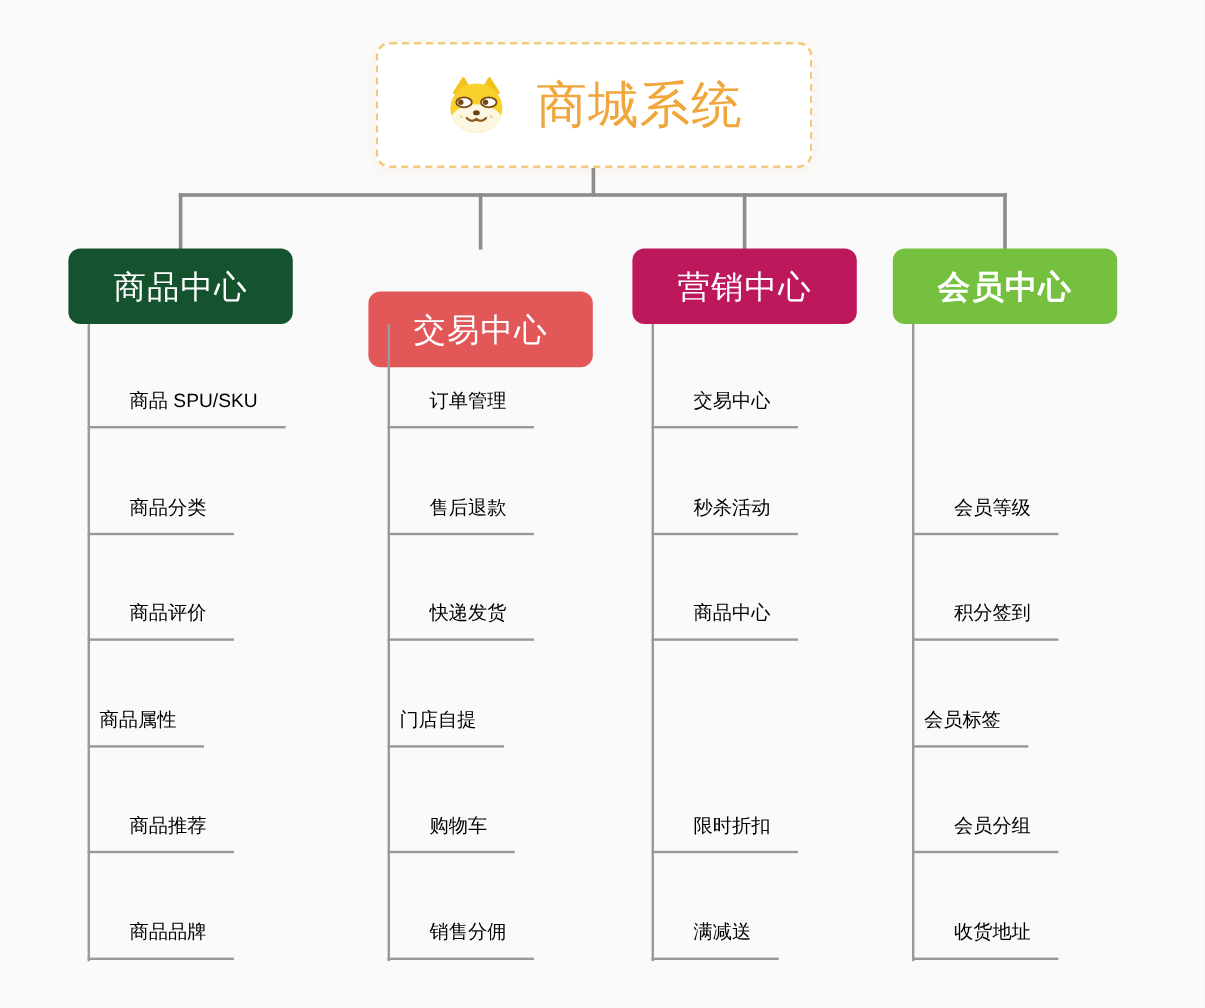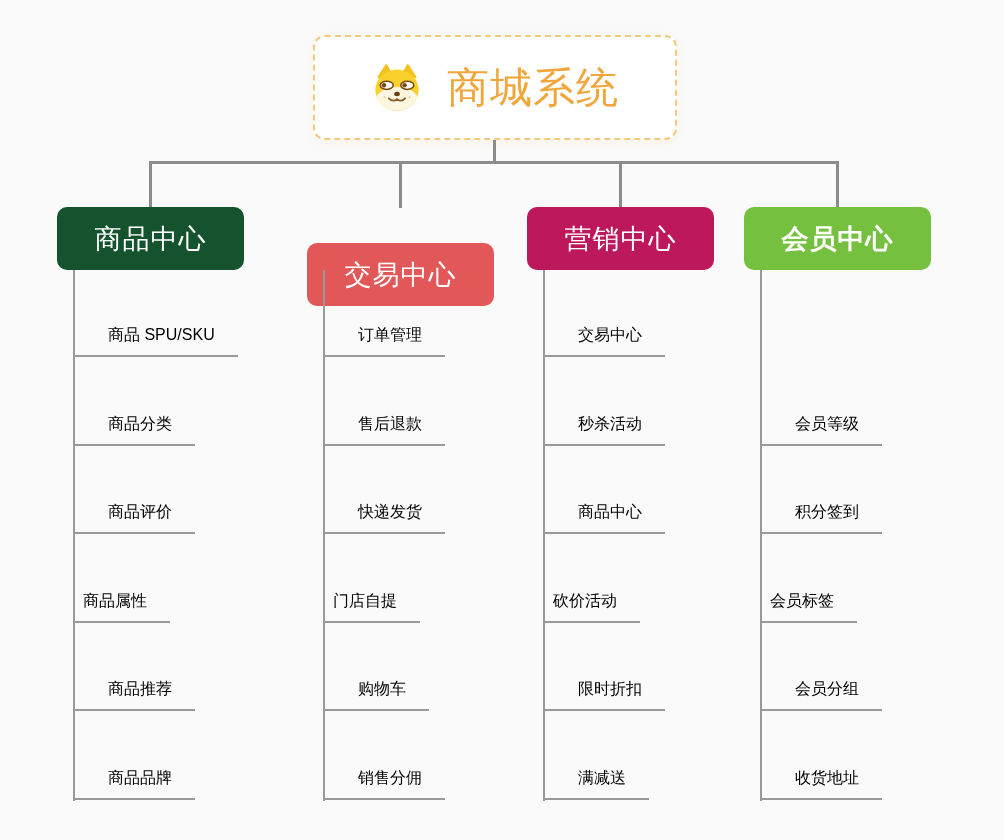--- a/index.html
+++ b/index.html
@@ -159,21 +159,20 @@
     <div class="item row-4">购物车</div>
     <div class="item row-5">销售分佣</div>
   </div>
 
   <div class="branch branch-2">
     <div class="branch-node" style="background-color: #be185d;">营销中心</div>
     <div class="trunk"></div>
     <div class="item row-0">交易中心</div>
     <div class="item row-1">秒杀活动</div>
     <div class="item row-2">商品中心</div>
-    <div class="item row-3">砍价活动</div>
     <div class="item row-4">限时折扣</div>
     <div class="item row-5">满减送</div>
   </div>
 
   <div class="branch branch-3">
     <div class="branch-node" style="background-color: rgb(118, 192, 63); font-weight: bold;">会员中心</div>
     <div class="trunk"></div>
     <div class="item row-1">会员等级</div>
     <div class="item row-2">积分签到</div>
     <div class="item row-3">会员标签</div>

